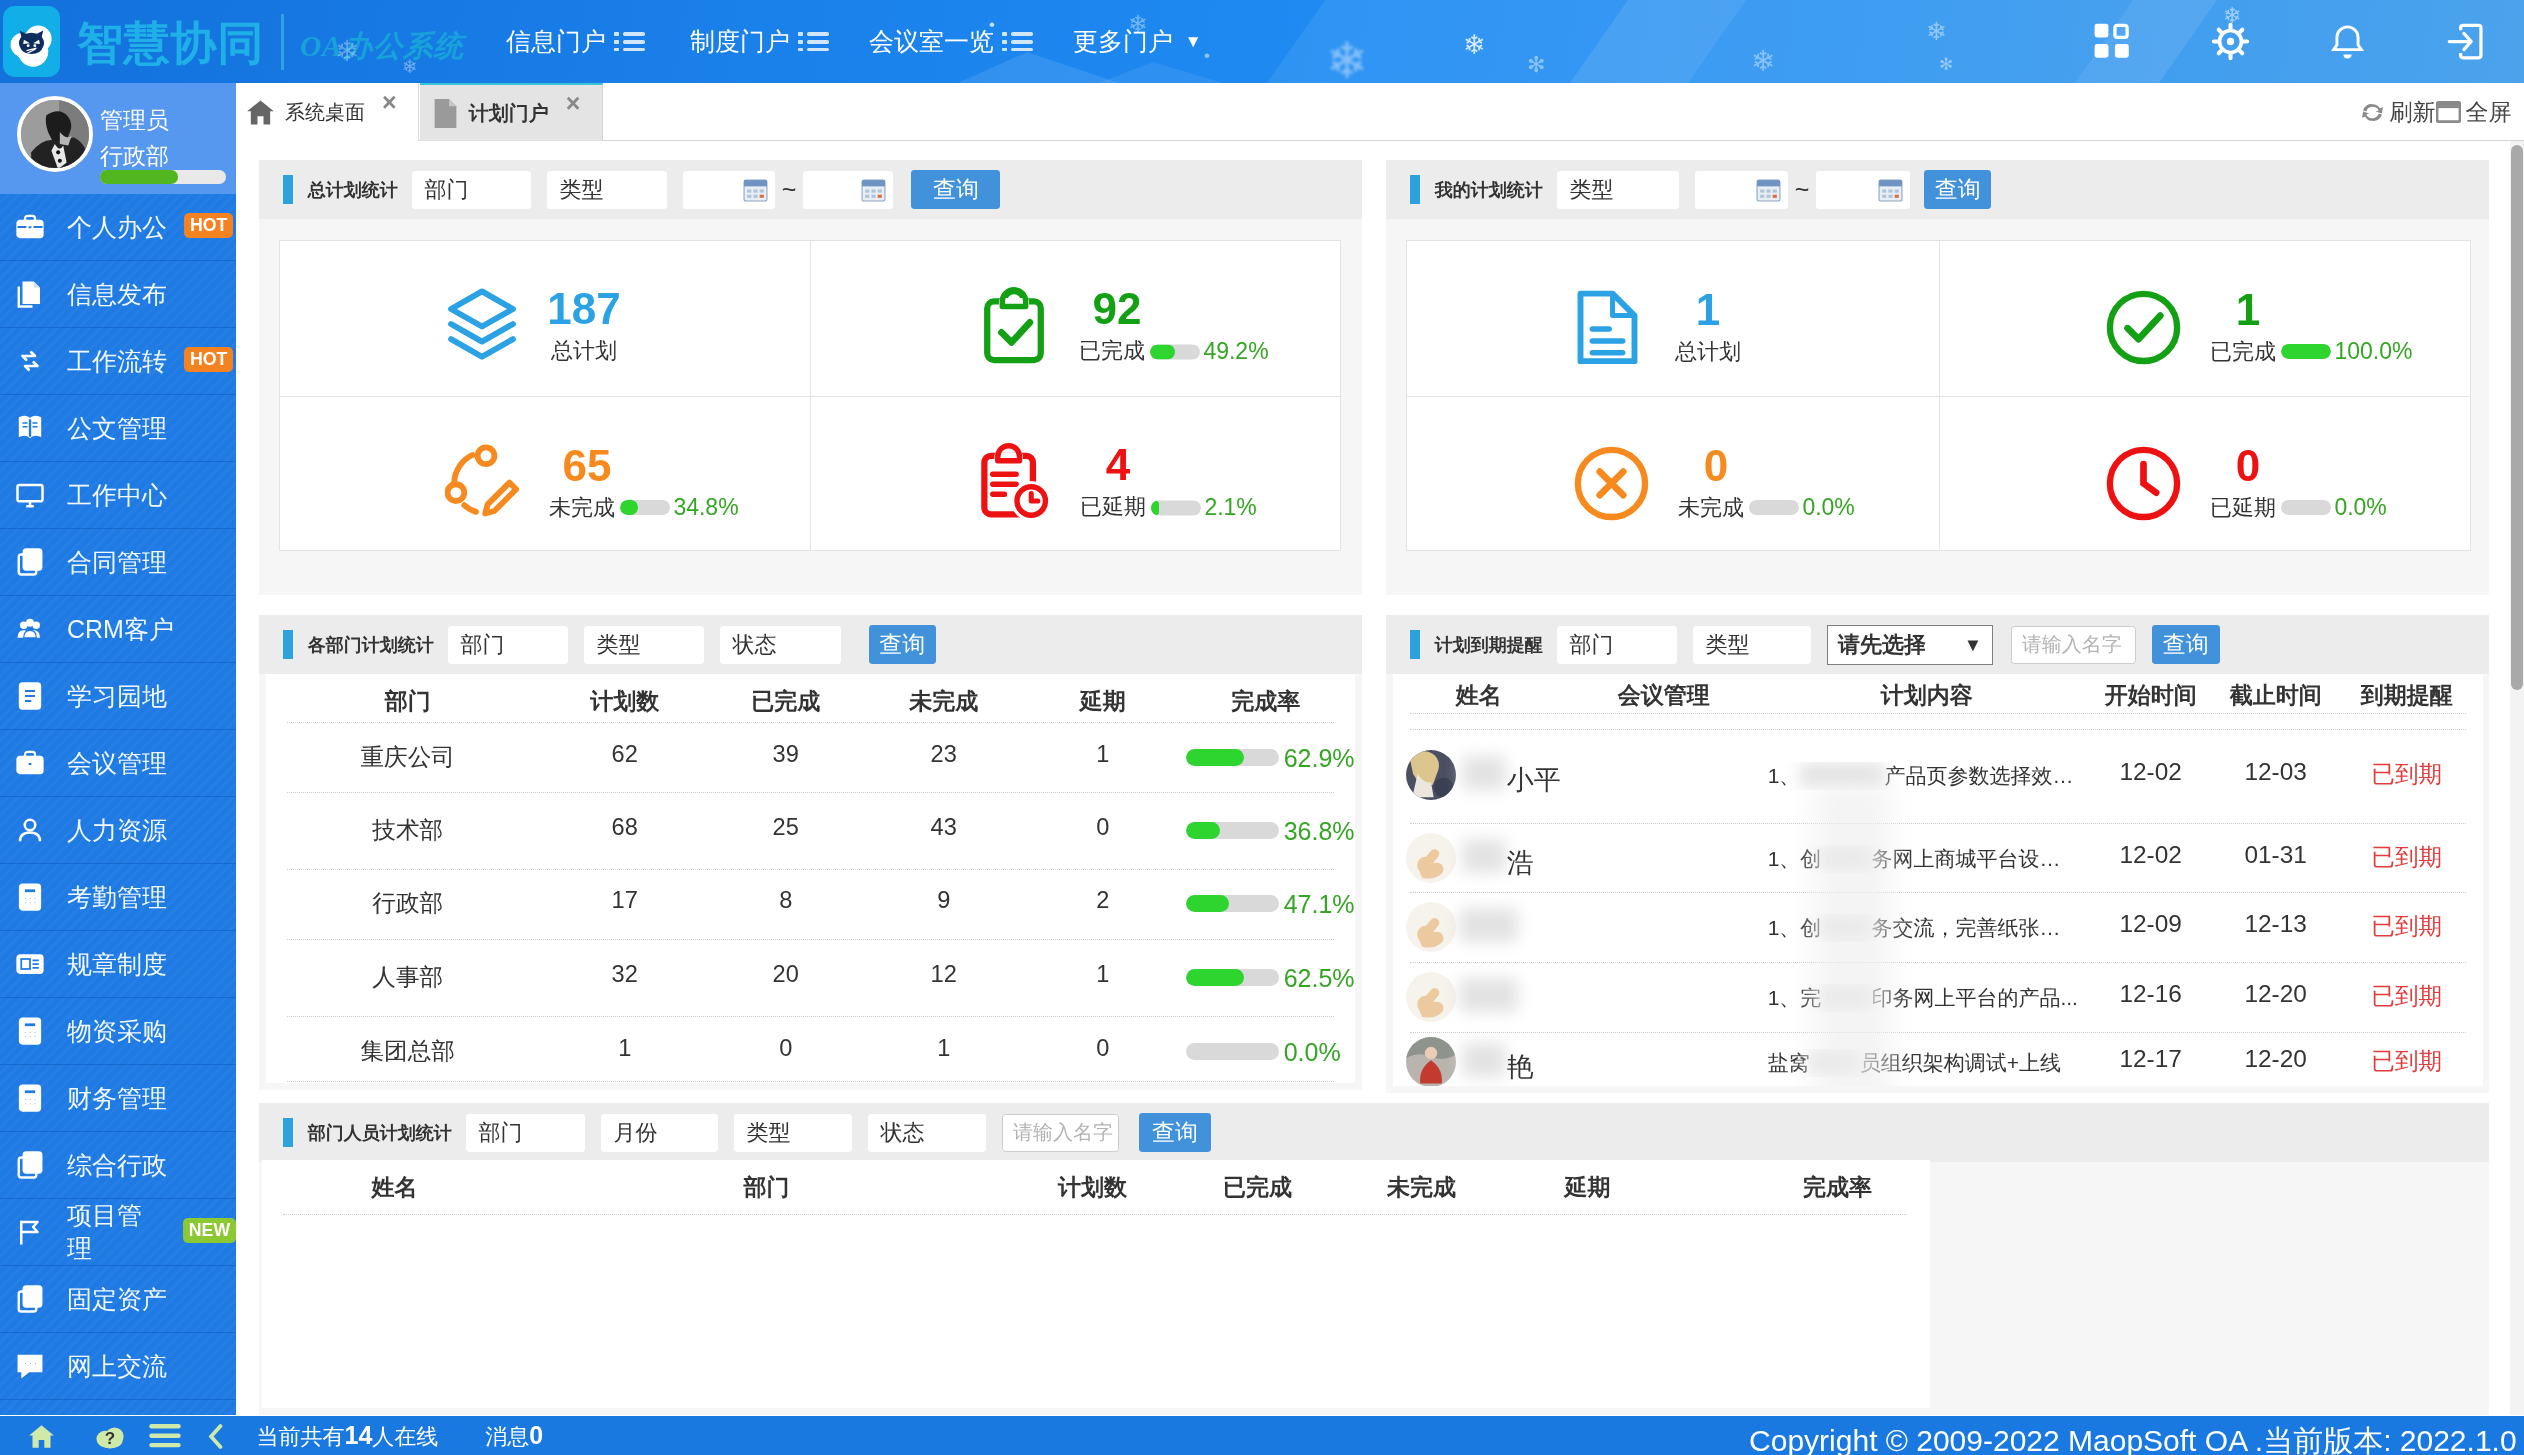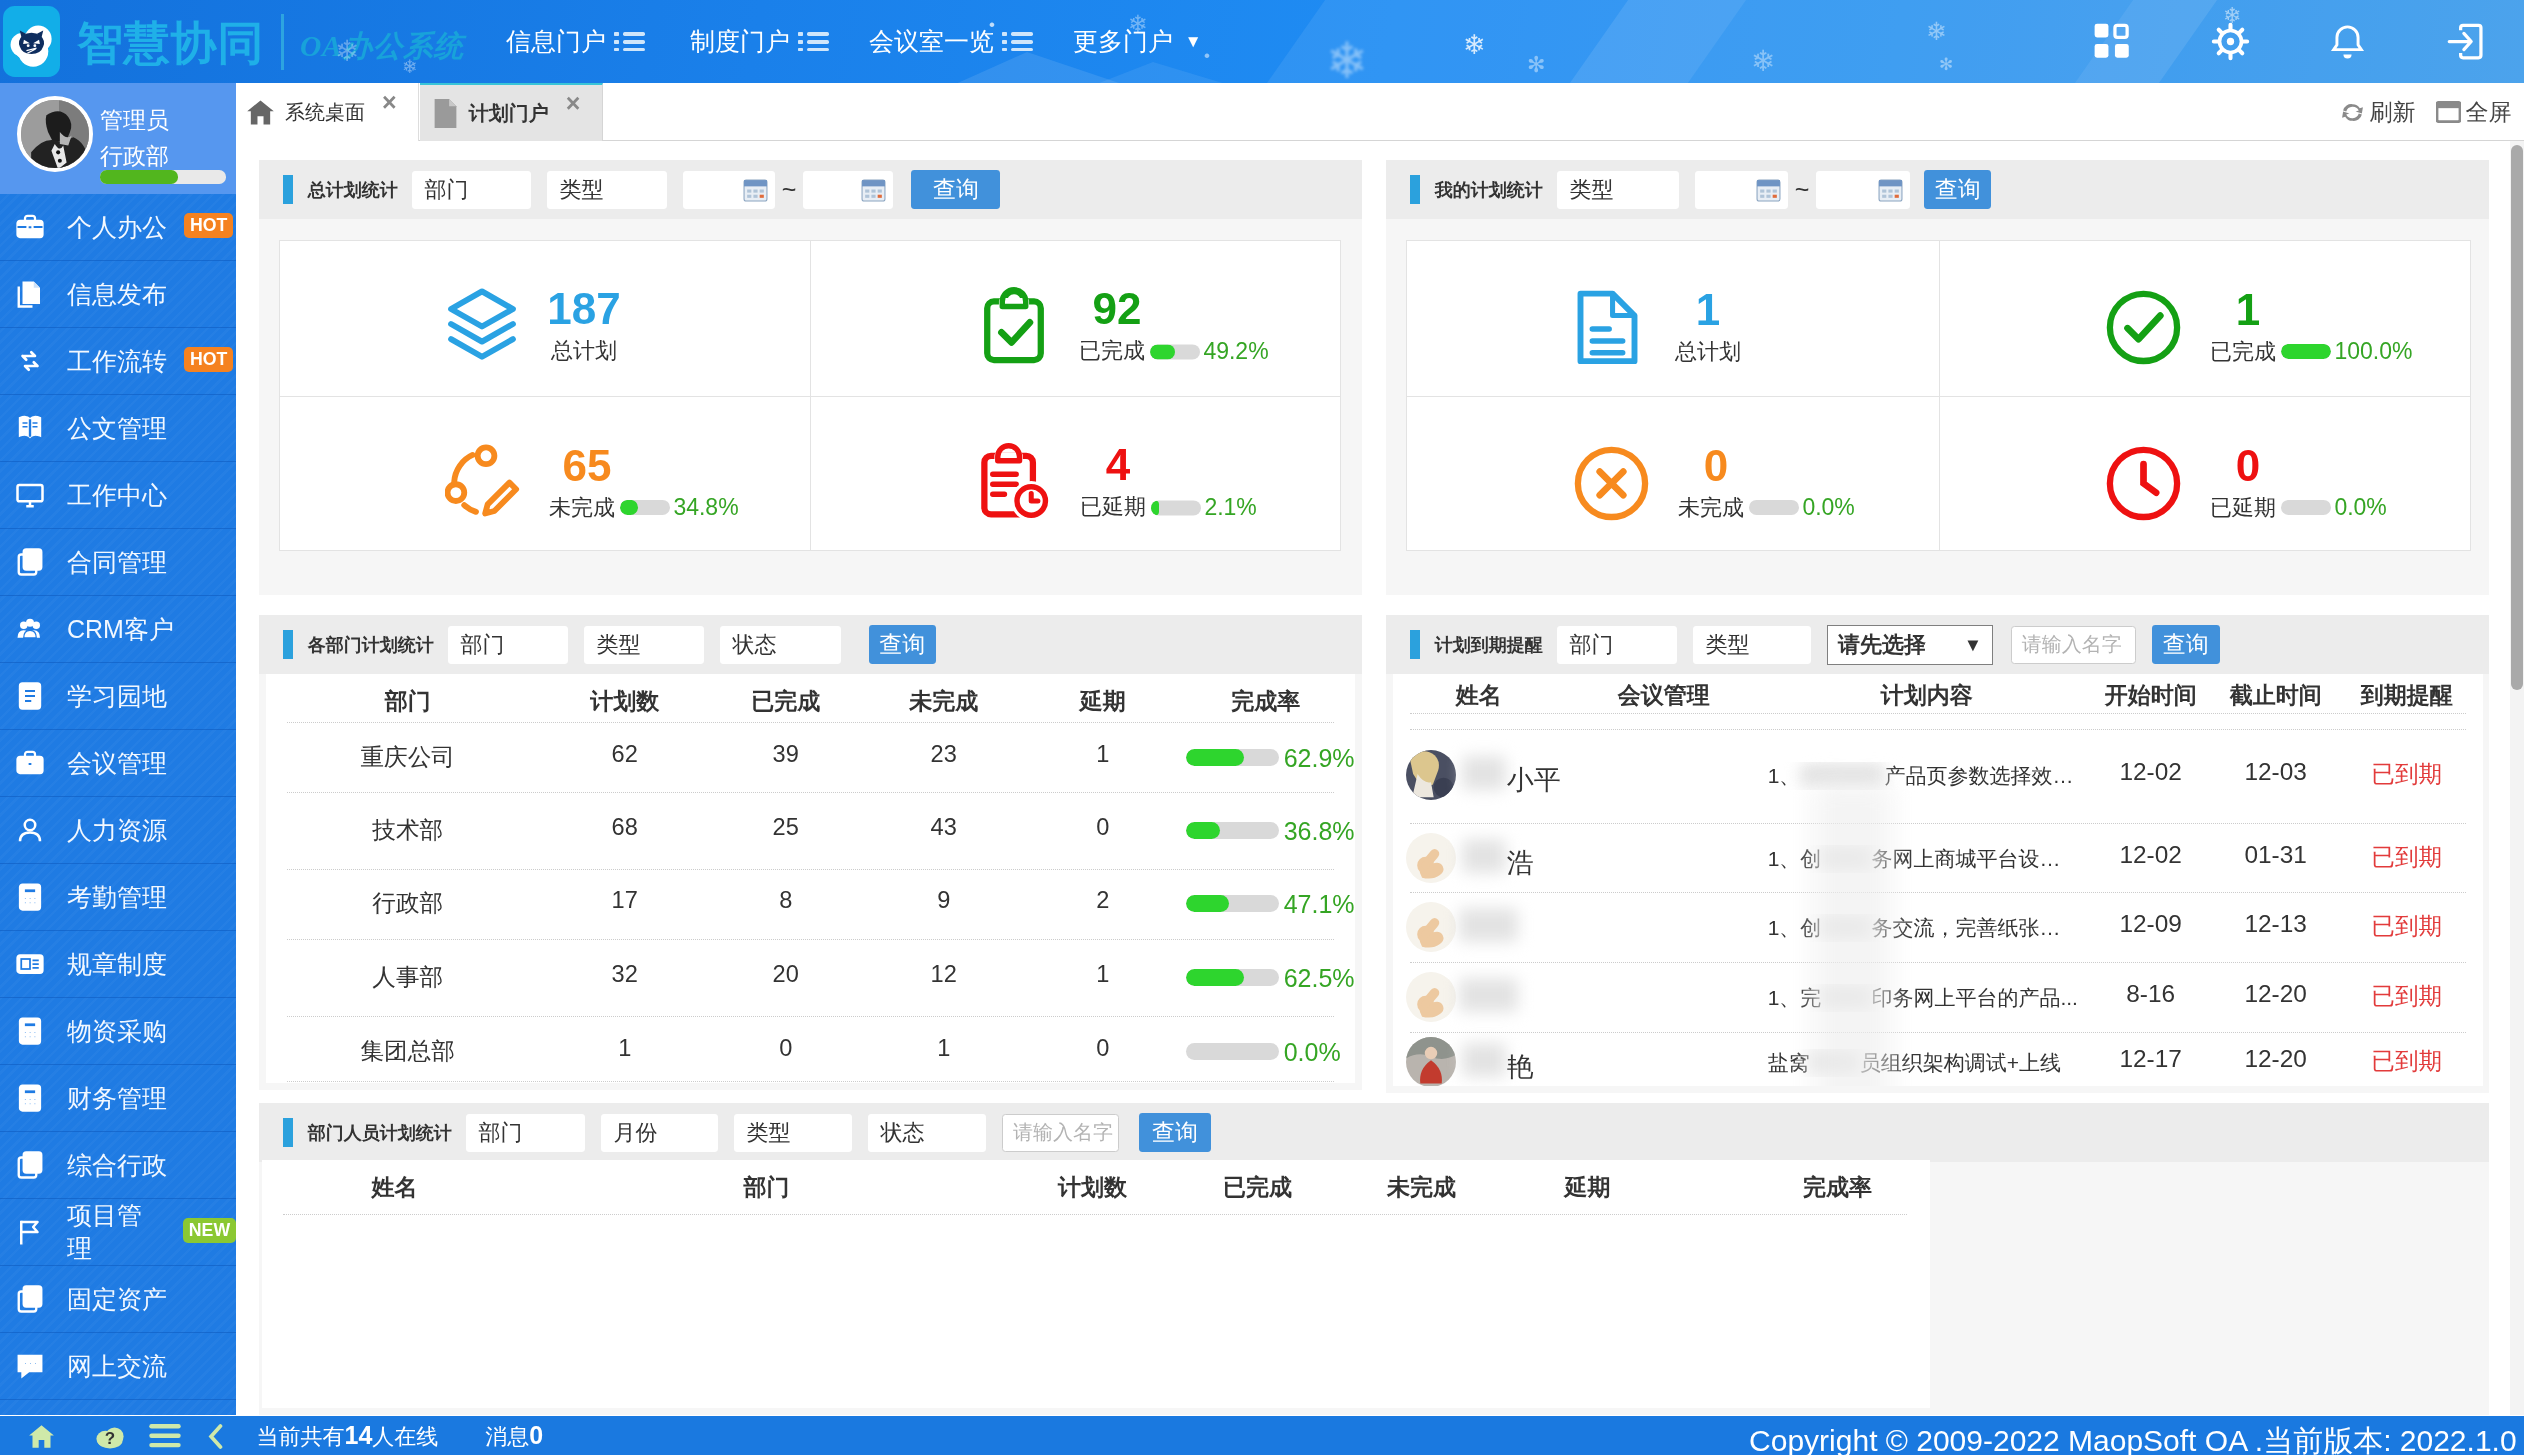--- a/index.html
+++ b/index.html
@@ -20,21 +20,21 @@
 .listicon i:before { content:""; position:absolute; left:-8.4px; top:0; width:4.2px; height:3.8px; background:#cfe6fb; border-radius:0.8px; }
 .snow { position:absolute; color:rgba(255,255,255,0.85); }
 .hicon { position:absolute; top:22px; width:39px; height:39px; }
 
 
 #tabbar { position:absolute; left:236px; top:83px; width:2289px; height:58px; background:#fff; border-bottom:0.8px solid #d5d5d5; z-index:25; }
 .tab { position:absolute; top:0; height:58px; display:flex; align-items:center; font-size:20px; color:#333; white-space:nowrap; }
 #tab1 { left:0; width:183px; background:#fff; border-right:0.8px solid #ddd; }
 #tab2 { left:184px; width:183px; background:#e4e4e4; border-right:0.8px solid #d5d5d5; border-top:2.5px solid #38c4d8; }
 .tabx { color:#888; font-size:25px; font-weight:bold; }
-#viewops { position:absolute; right:13.5px; top:0; height:58px; display:flex; align-items:center; gap:20px; font-size:23px; color:#444; }
+#viewops { position:absolute; right:13.5px; top:0; height:58px; display:flex; align-items:center; font-size:23px; color:#444; }
 
 
 #sidebar { position:absolute; left:0; top:83px; width:236px; height:1332px; background:#1f7be3; z-index:20;
   background-image:repeating-linear-gradient(135deg, rgba(255,255,255,0.028) 0 2.5px, rgba(0,0,0,0) 2.5px 7.6px); }
 #userbox { position:absolute; left:0; top:0; width:236px; height:111px; background:#5697ef; }
 #uavatar { position:absolute; left:17px; top:12.6px; width:76px; height:76px; border-radius:50%; background:#888; border:4.2px solid #fff; overflow:hidden; }
 #uname { position:absolute; left:100px; top:22px; font-size:23px; color:#fff; }
 #udept { position:absolute; left:100px; top:58px; font-size:23px; color:#fff; }
 #ubar { position:absolute; left:100px; top:87px; width:126px; height:13.5px; border-radius:6.7px; background:#e9e9e9; }
 #ubar i { display:block; width:62%; height:13.5px; border-radius:6.7px; background:#52b61e; }
@@ -693,21 +693,21 @@
       <div class="trow" style="top:306px;height:42px;font-size:23.6px;color:#333;">
         <div style="position:absolute;left:13.5px;top:-8.4px;width:50px;height:50px;border-radius:50%;overflow:hidden;">
           <svg width="50" height="50" viewBox="0 0 56 56">
               <rect width="56" height="56" fill="#f6f3ec"></rect>
               <path d="M18 50 q-6 -10 0 -18 l10 -12 q4 -4 8 0 q3 4 -1 8 l-6 7 q8 -4 12 2 q3 6 -3 10 q-8 6 -20 3z" fill="#edc9a0"></path>
               <circle cx="22" cy="36" r="7" fill="none" stroke="#edc9a0" stroke-width="5"></circle>
             </svg>
         </div>
         <span class="blur" style="left:66px;top:-1.7px;width:59px;height:34px;"></span>
         <span class="ct">1、完<span class="blur" style="position:static;display:inline-block;width:50px;height:23.6px;vertical-align:-3.4px;"></span>印务网上平台的产品...</span>
-        <span class="tc dt" style="left:758px;">8-16</span>
+        <span class="tc dt" style="left:758px;">12-16</span>
           <span class="tc dt" style="left:883px;">12-20</span>
           <span class="tc redtxt" style="left:1014px;font-size:23.6px;">已到期</span>
       </div>
       <div class="trow" style="top:371px;height:42px;font-size:23.6px;color:#333;">
         <div style="position:absolute;left:13.5px;top:-8.4px;width:50px;height:50px;border-radius:50%;overflow:hidden;">
           <svg width="50" height="50" viewBox="0 0 56 56">
               <rect width="56" height="56" fill="#b9b4ae"></rect>
               <path d="M0 0 h56 v20 q-14 8 -28 2 q-14 -6 -28 2z" fill="#8f938d"></path>
               <circle cx="28" cy="18" r="7" fill="#e9cdb6"></circle>
               <path d="M16 52 q-2 -16 12 -26 q14 10 12 26z" fill="#c23b2e"></path>

